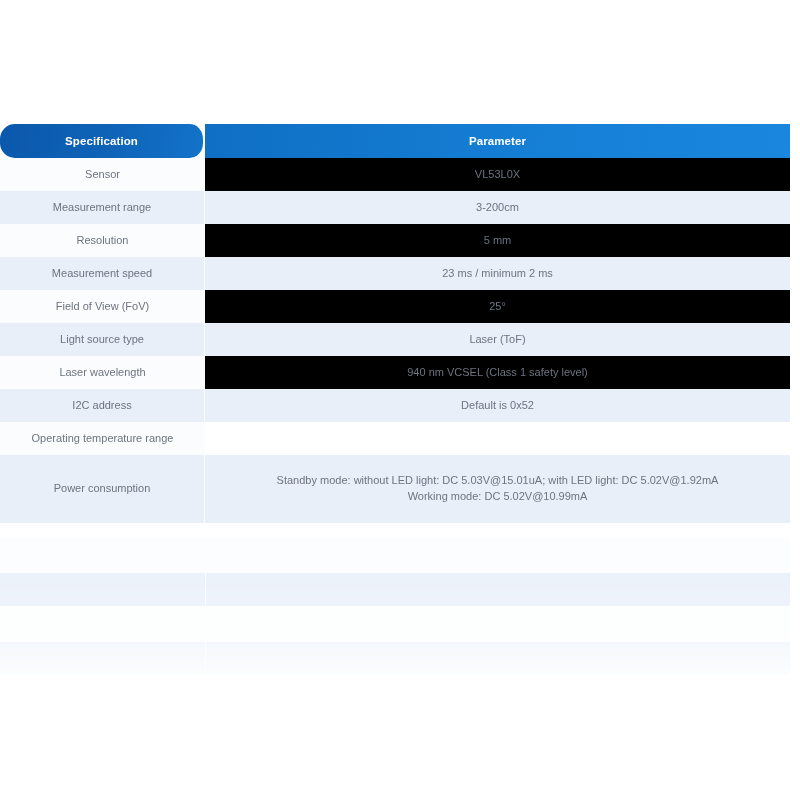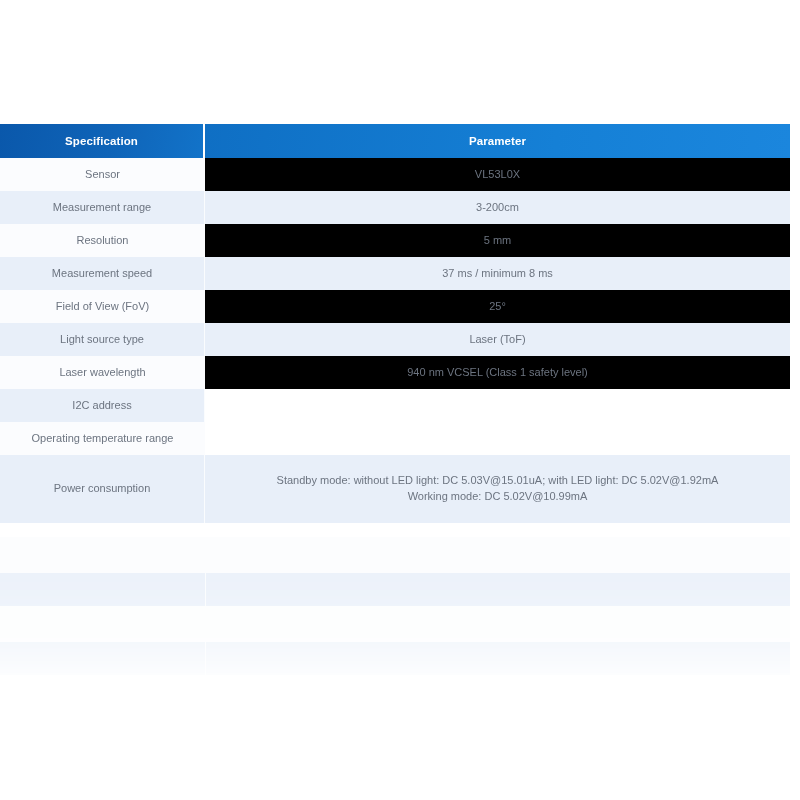--- a/index.html
+++ b/index.html
@@ -45,21 +45,21 @@
   }
   .spec-head .cell-param {
     background: linear-gradient(95deg, #0f6fc4 0%, #1580d6 60%, #1b86dd 100%);
   }
   .spec-head .cell {
     color: #ffffff;
     font-weight: bold;
     font-size: 11.5px;
     letter-spacing: 0.1px;
   }
-  .spec-head .cell-spec { border-right: 2px solid #ffffff; }
+  .spec-head .cell-spec { border-right: 2px solid #ffffff; border-radius: 15px; }
 
   
   .cell {
     display: flex;
     align-items: center;
     justify-content: center;
     text-align: center;
     box-sizing: border-box;
     font-size: 11px;
     color: #6c7480;
@@ -142,21 +142,21 @@
       </div>
 
       <div class="spec-row odd">
         <div class="cell cell-spec">Resolution</div>
         <div class="cell cell-param">5 mm</div>
         <div class="gutter"></div>
       </div>
 
       <div class="spec-row even">
         <div class="cell cell-spec">Measurement speed</div>
-        <div class="cell cell-param">37 ms / minimum 8 ms</div>
+        <div class="cell cell-param">23 ms / minimum 2 ms</div>
         <div class="gutter"></div>
       </div>
 
       <div class="spec-row odd">
         <div class="cell cell-spec">Field of View (FoV)</div>
         <div class="cell cell-param">25°</div>
         <div class="gutter"></div>
       </div>
 
       <div class="spec-row even">
@@ -166,20 +166,21 @@
       </div>
 
       <div class="spec-row odd">
         <div class="cell cell-spec">Laser wavelength</div>
         <div class="cell cell-param">940 nm VCSEL (Class 1 safety level)</div>
         <div class="gutter"></div>
       </div>
 
       <div class="spec-row even">
         <div class="cell cell-spec">I2C address</div>
+        <div class="cell cell-param">Default is 0x52</div>
         <div class="gutter"></div>
       </div>
 
       <div class="spec-row odd">
         <div class="cell cell-spec">Operating temperature range</div>
         <div class="gutter"></div>
       </div>
 
       <div class="spec-row even tall">
         <div class="cell cell-spec">Power consumption</div>

